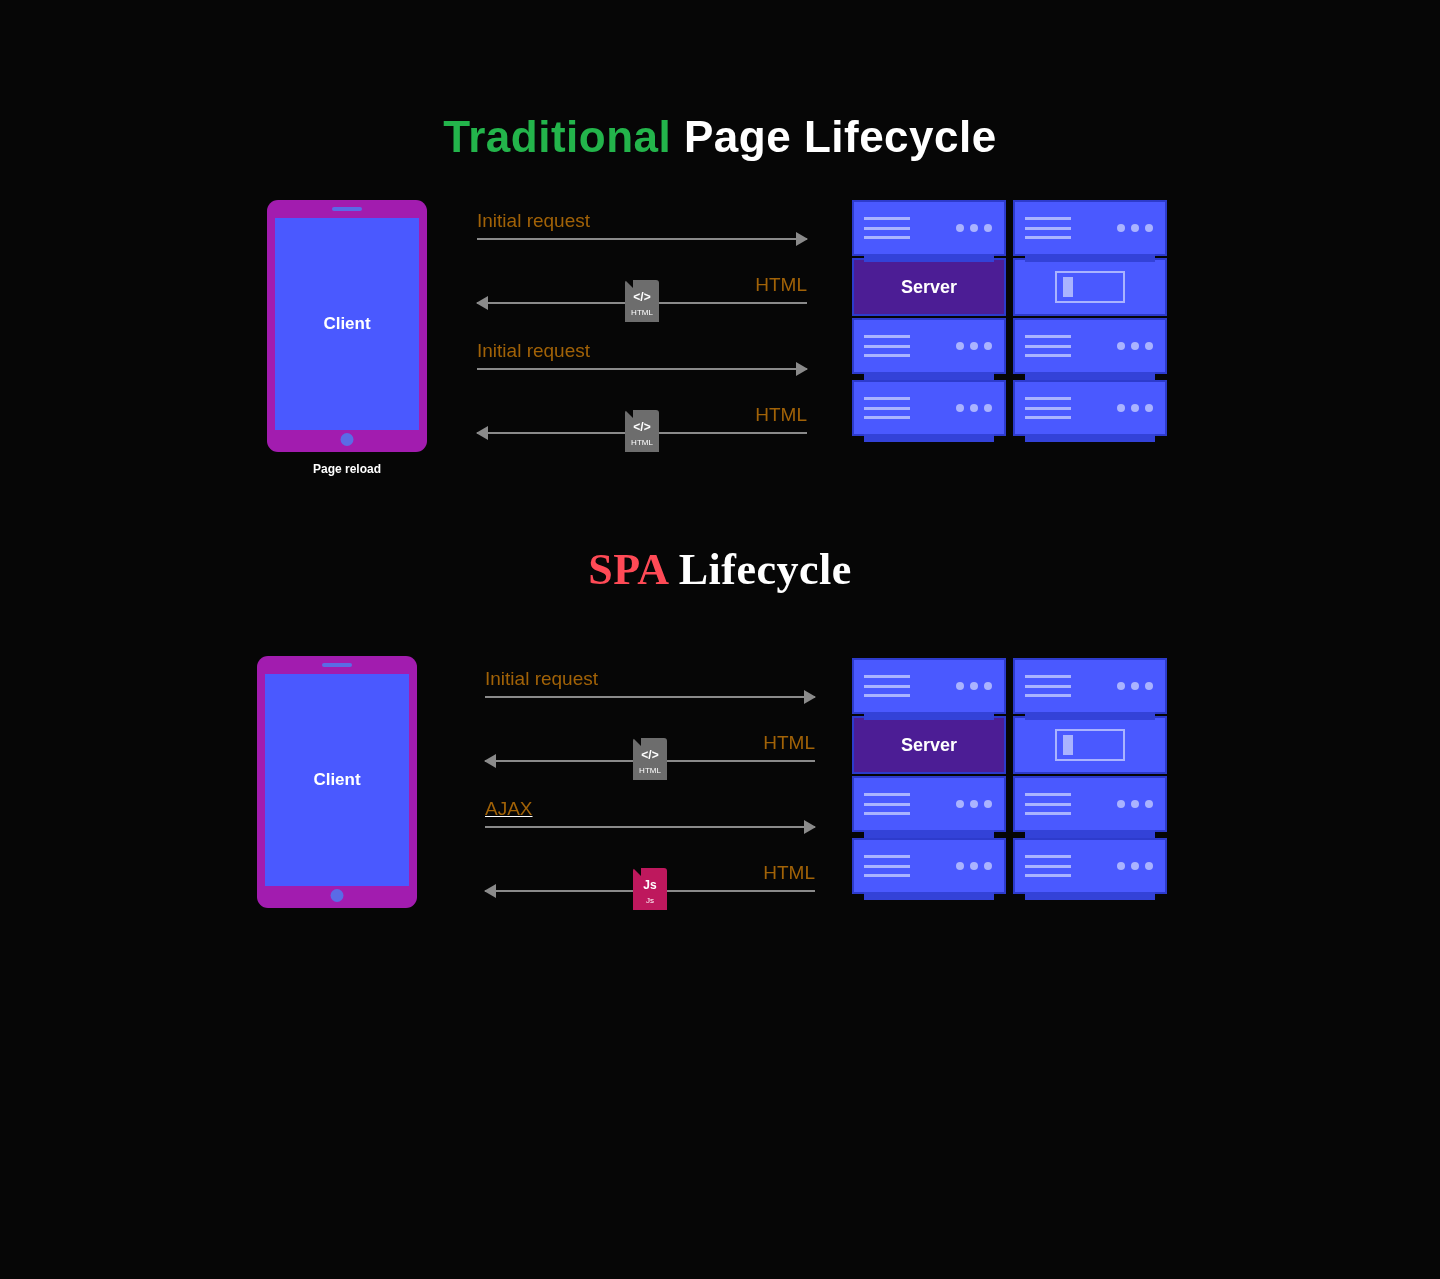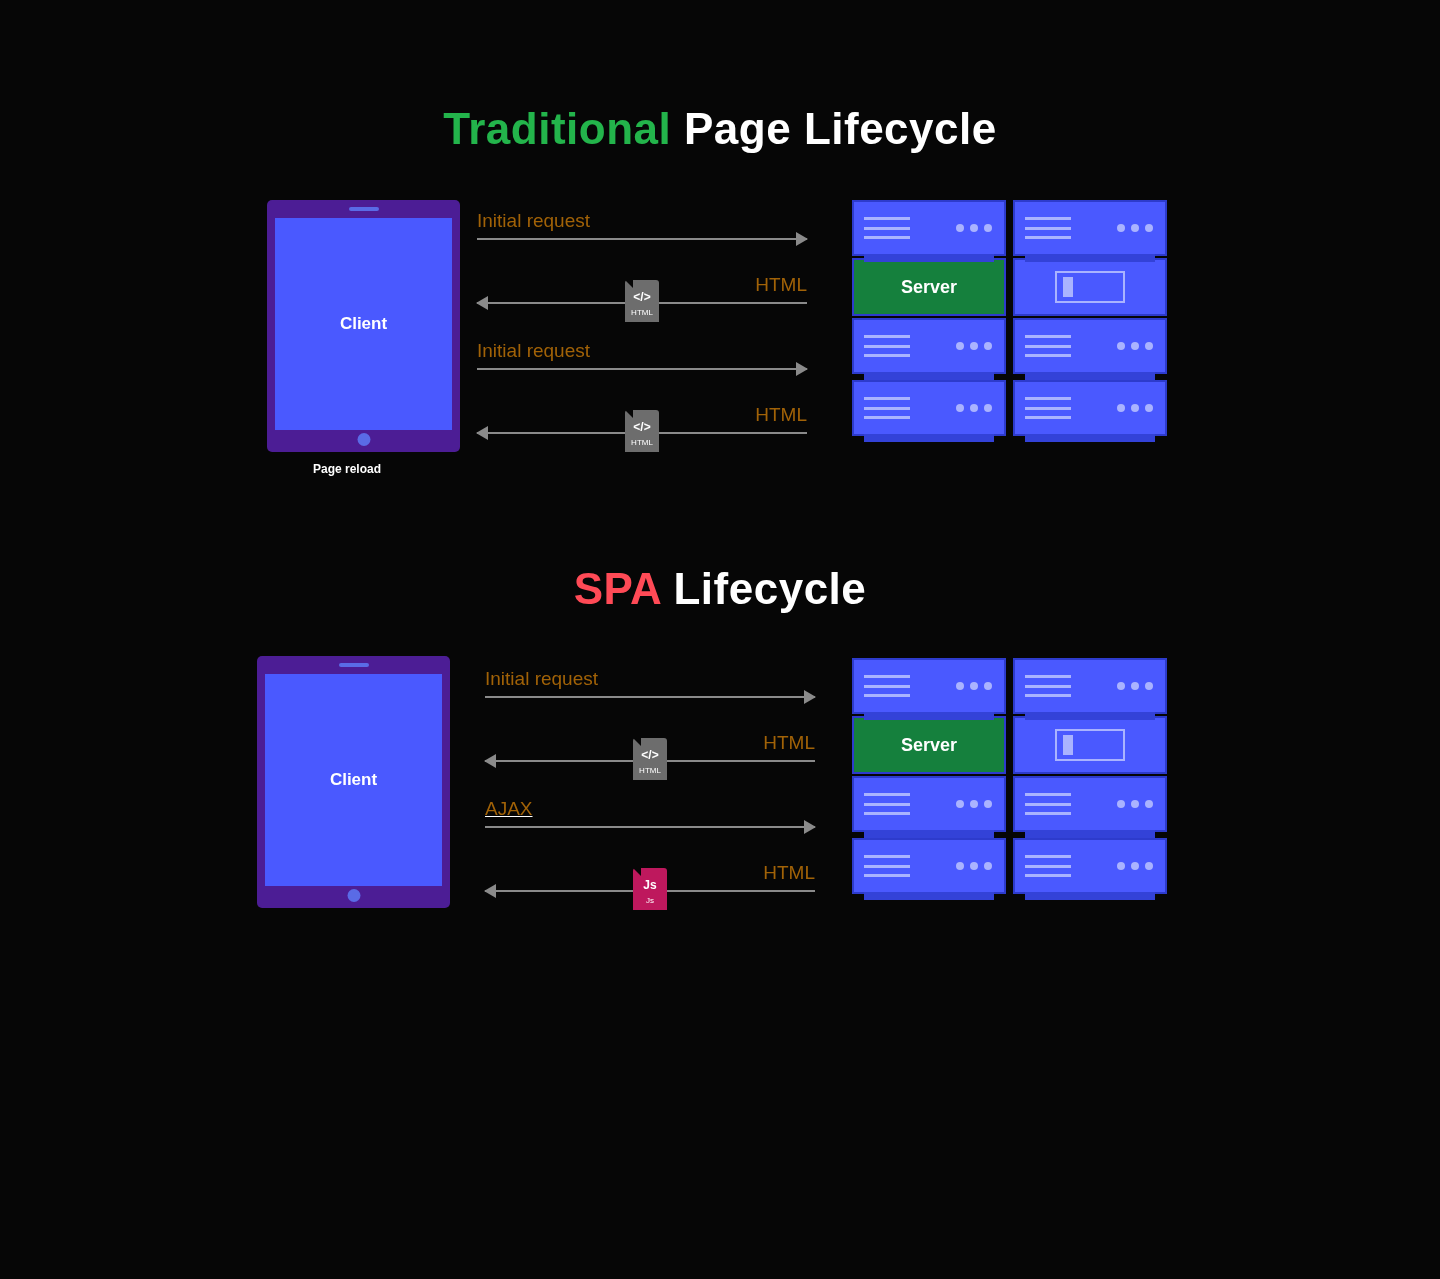--- a/index.html
+++ b/index.html
@@ -20,31 +20,31 @@
     height: 1279px;
   }
   .section-title {
     position: absolute;
     left: 0; right: 0;
     text-align: center;
     font-weight: 700;
     font-size: 44px;
     letter-spacing: .5px;
   }
-  .title1 { top: 104px; }
-  .title2 { top: 564px; }
+  .title1 { top: 112px; }
+  .title2 { top: 544px; font-family: Liberation Serif, serif; }
   .accent-green { color: #23b44b; }
   .accent-red   { color: #ff4a56; }
 
   
   .phone {
     position: absolute;
-    width: 193px; height: 252px;
-    background: #4c1d95;
-    border-radius: 5px;
+    width: 160px; height: 252px;
+    background: #a21caf;
+    border-radius: 11px;
   }
   .phone::before { 
     content:"";
     position:absolute;
     top:7px; left:50%; transform:translateX(-50%);
     width:30px; height:4px;
     background:#5a6be6;
     border-radius:2px;
   }
   .phone .screen {
@@ -92,21 +92,21 @@
   }
   .unit .dots span { width:8px; height:8px; border-radius:50%; background:#aab3ff; display:block; }
   .unit .foot {
     position:absolute; left:10px; right:10px; bottom:-8px;
     height:8px; background:#3342d8;
   }
   .mid-row {
     display:flex; gap:7px; height:58px; margin:2px 0 2px;
   }
   .mid-left {
-    flex:1; background:#15803d; border:2px solid #2d3bcc;
+    flex:1; background:#4c1d95; border:2px solid #2d3bcc;
     display:flex; align-items:center; justify-content:center;
     font-weight:700; font-size:18px;
   }
   .mid-right {
     flex:1; background:#4a59ff; border:2px solid #2d3bcc;
     display:flex; align-items:center; justify-content:center;
   }
   .mid-right .box { width:70px; height:32px; border:2px solid #aab3ff; position:relative; }
   .mid-right .box::before { content:""; position:absolute; left:6px; top:4px; bottom:4px; width:10px; background:#aab3ff; }
 

